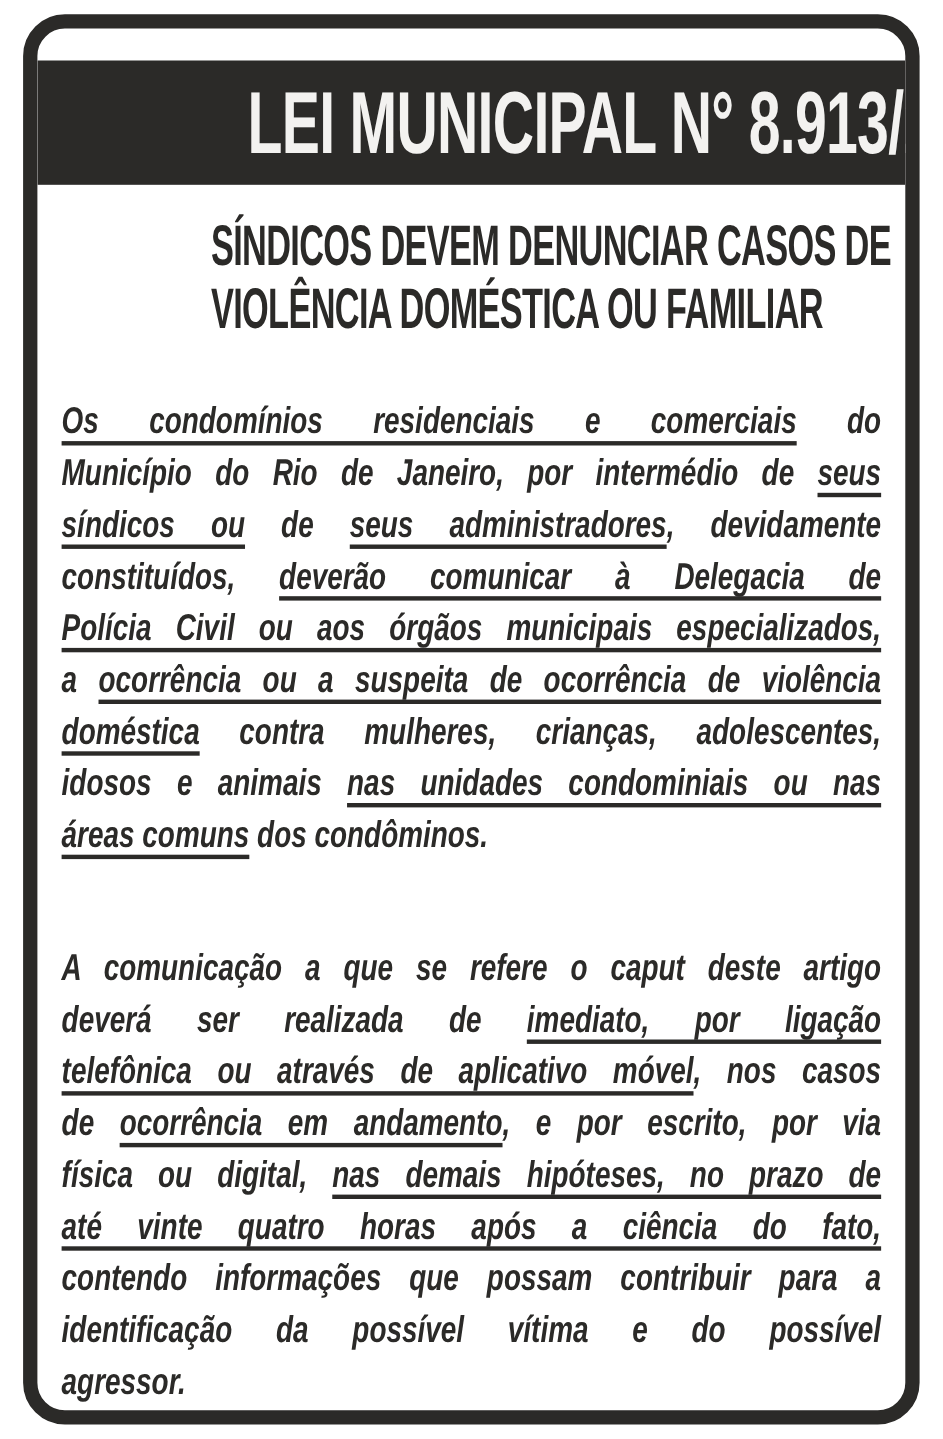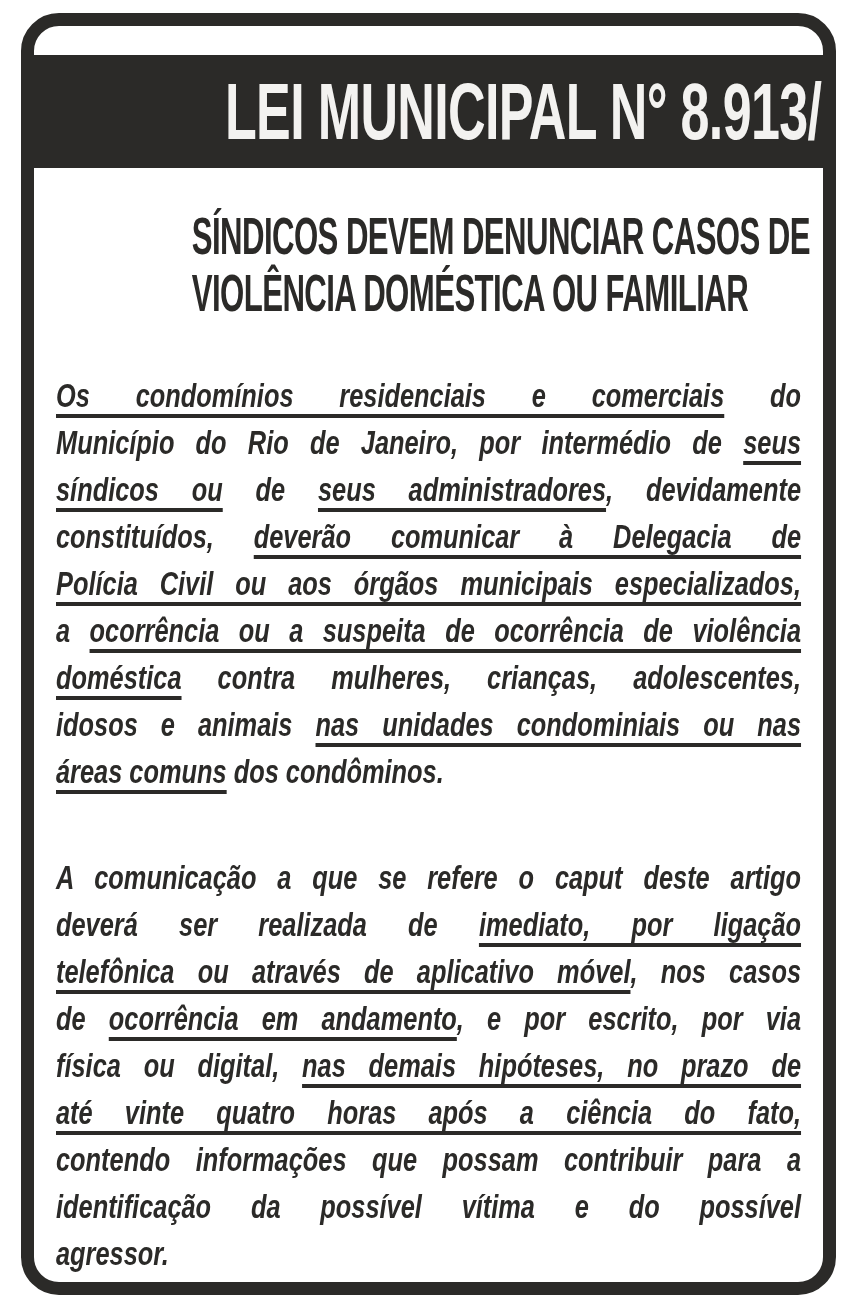--- a/index.html
+++ b/index.html
@@ -39,41 +39,41 @@
     display: inline-block;
     color: var(--banner-text);
     font-weight: bold;
     font-size: 80px;
     line-height: 1;
     white-space: nowrap;
     transform: scaleX(0.65);
     letter-spacing: -1px;
   }
   .subtitle {
-    margin-top: 40px;
+    margin-top: 28px;
     text-align: center;
     color: var(--ink);
   }
   .subtitle-line {
     display: block;
     font-weight: bold;
     font-size: 52px;
     line-height: 57px;
     white-space: nowrap;
     transform: scaleX(0.6);
     letter-spacing: -1px;
   }
   .body-text {
     margin-top: 50px;
     padding: 0 22px;
     color: var(--ink);
     font-weight: bold;
     font-style: italic;
   }
-  .paragraph + .paragraph { margin-top: 59px; }
+  .paragraph + .paragraph { margin-top: 74px; }
   .line {
     width: 134%;
     transform: scaleX(0.7463);
     transform-origin: 0 50%;
     font-size: 34px;
     line-height: 47px;
     text-align: justify;
     text-align-last: justify;
     -moz-text-align-last: justify;
   }

